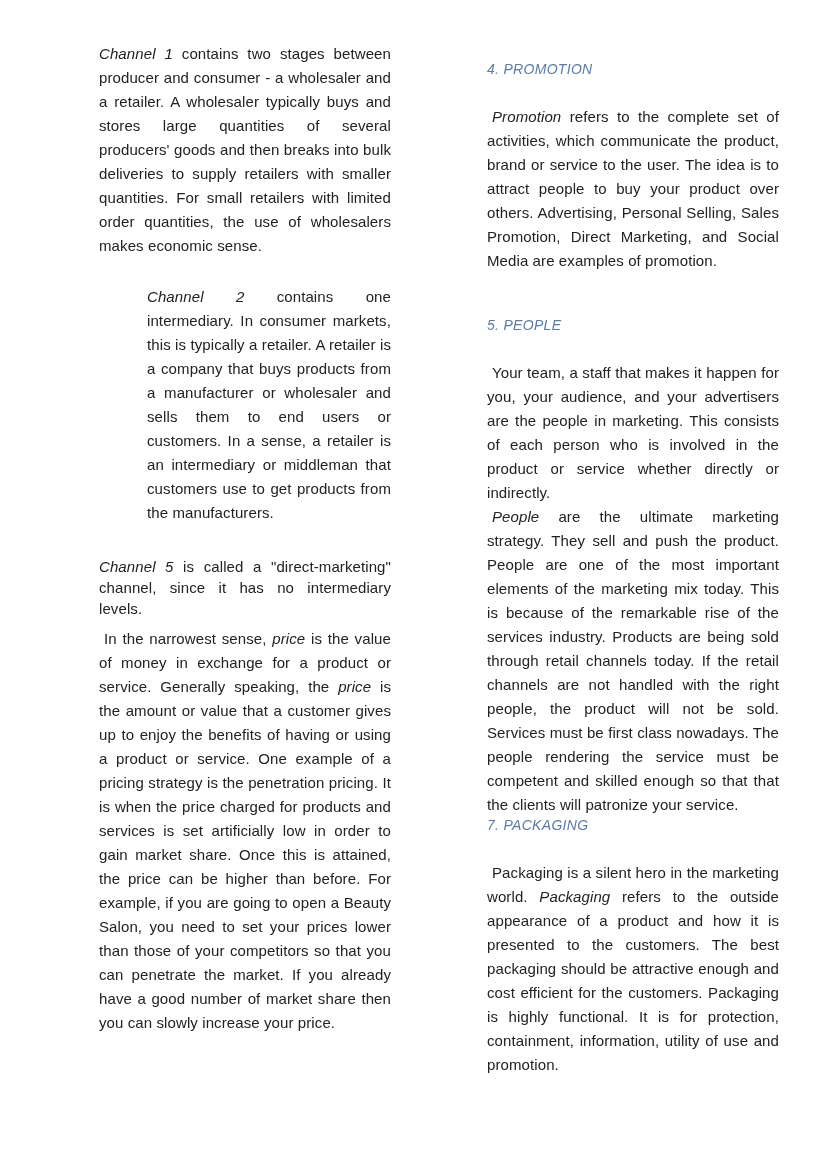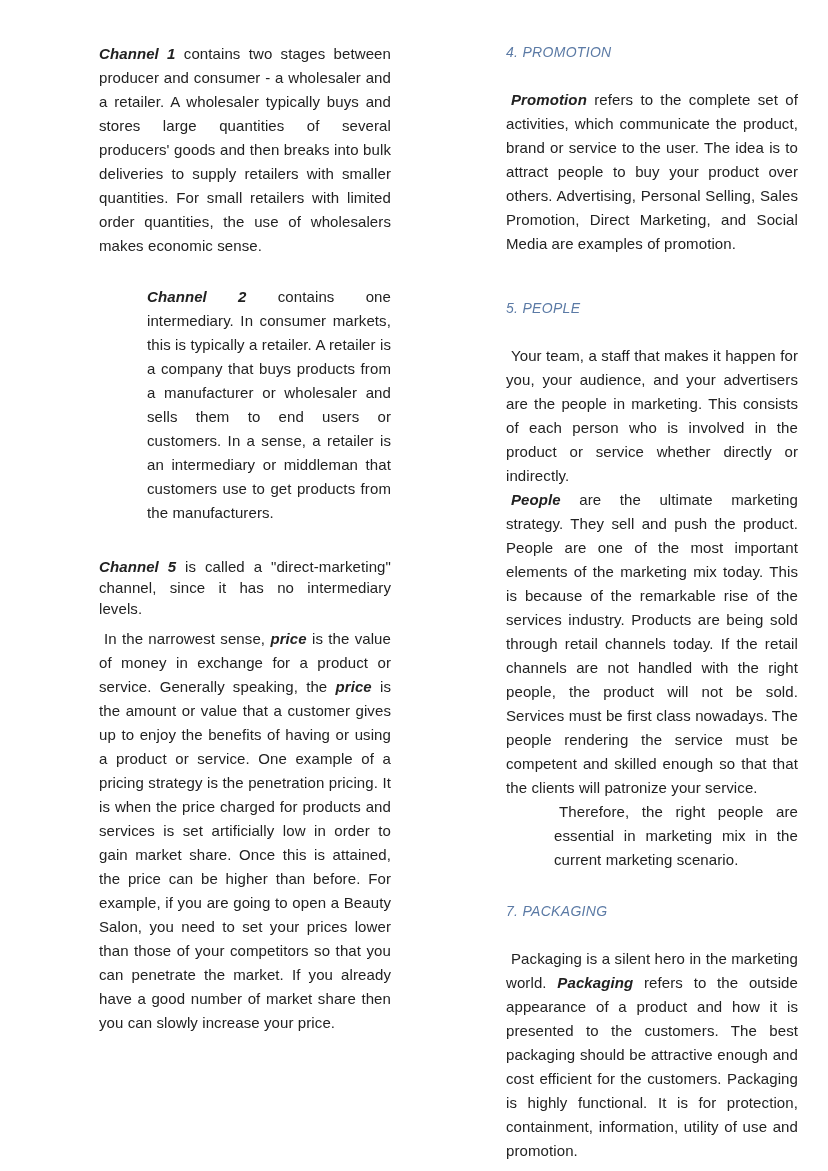--- a/index.html
+++ b/index.html
@@ -19,21 +19,21 @@
     inset: 0;
     background: #ffffff;
   }
   .column {
     position: absolute;
     top: 0;
     width: 292px;
     box-sizing: border-box;
   }
   .column-left  { left: 99px;  padding-top: 42px; }
-  .column-right { left: 506px; padding-top: 44px; }
+  .column-right { left: 487px; padding-top: 61px; }
 
   .para {
     margin: 0;
     text-align: justify;
     color: var(--body-color, #222222);
     font-size: 15px;
     letter-spacing: 0.1px;
   }
   .para.loose { line-height: 24px; }
   .para.tight { line-height: 21px; }
@@ -48,35 +48,34 @@
     line-height: 17px;
     letter-spacing: 0.3px;
   }
 
   .gap-none { margin-bottom: 0; }
   .gap-sm   { margin-bottom: 8px; }
   .gap-md   { margin-bottom: 27px; }
   .gap-lg   { margin-bottom: 31px; margin-left: 48px; }
   .gap-xl   { margin-bottom: 44px; }
 
-  .para i { font-style: italic; font-weight: bold; }
+  .para i { font-style: italic; }
 </style>
 </head>
 <body>
 
 <div class="page">
   <div class="column column-left">
       <p class="para loose gap-md"><i>Channel 1</i><span> contains two stages between producer and consumer - a wholesaler and a retailer. A wholesaler typically buys and stores large quantities of several producers' goods and then breaks into bulk deliveries to supply retailers with smaller quantities. For small retailers with limited order quantities, the use of wholesalers makes economic sense.</span></p>
       <p class="para loose gap-lg"><i>Channel 2</i><span> contains one intermediary. In consumer markets, this is typically a retailer. A retailer is a company that buys products from a manufacturer or wholesaler and sells them to end users or customers. In a sense, a retailer is an intermediary or middleman that customers use to get products from the manufacturers.</span></p>
       <p class="para tight gap-sm"><i>Channel 5</i><span> is called a "direct-marketing" channel, since it has no intermediary levels.</span></p>
       <p class="para loose indent gap-none"><span>In the narrowest sense, </span><i>price</i><span> is the value of money in exchange for a product or service. Generally speaking, the </span><i>price</i><span> is the amount or value that a customer gives up to enjoy the benefits of having or using a product or service. One example of a pricing strategy is the penetration pricing. It is when the price charged for products and services is set artificially low in order to gain market share. Once this is attained, the price can be higher than before. For example, if you are going to open a Beauty Salon, you need to set your prices lower than those of your competitors so that you can penetrate the market. If you already have a good number of market share then you can slowly increase your price.</span></p>
     </div>
   <div class="column column-right">
       <h3 class="section-heading gap-md">4. PROMOTION</h3>
       <p class="para loose indent gap-xl"><i>Promotion</i><span> refers to the complete set of activities, which communicate the product, brand or service to the user. The idea is to attract people to buy your product over others. Advertising, Personal Selling, Sales Promotion, Direct Marketing, and Social Media are examples of promotion.</span></p>
       <h3 class="section-heading gap-md">5. PEOPLE</h3>
       <p class="para loose indent gap-none"><span>Your team, a staff that makes it happen for you, your audience, and your advertisers are the people in marketing. This consists of each person who is involved in the product or service whether directly or indirectly.</span></p>
       <p class="para loose indent gap-none"><i>People</i><span> are the ultimate marketing strategy. They sell and push the product. People are one of the most important elements of the marketing mix today. This is because of the remarkable rise of the services industry. Products are being sold through retail channels today. If the retail channels are not handled with the right people, the product will not be sold. Services must be first class nowadays. The people rendering the service must be competent and skilled enough so that that the clients will patronize your service.</span></p>
-      <p class="para loose indent gap-lg"><span>Therefore, the right people are essential in marketing mix in the current marketing scenario.</span></p>
       <h3 class="section-heading gap-md">7. PACKAGING</h3>
       <p class="para loose indent gap-none"><span>Packaging is a silent hero in the marketing world. </span><i>Packaging</i><span> refers to the outside appearance of a product and how it is presented to the customers. The best packaging should be attractive enough and cost efficient for the customers. Packaging is highly functional. It is for protection, containment, information, utility of use and promotion.</span></p>
     </div>
 </div>
 
 </body></html>

